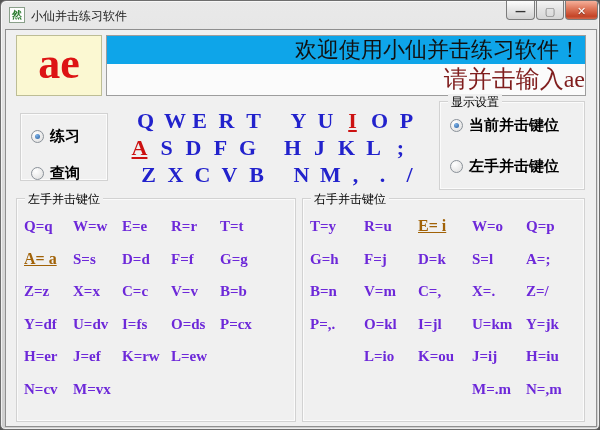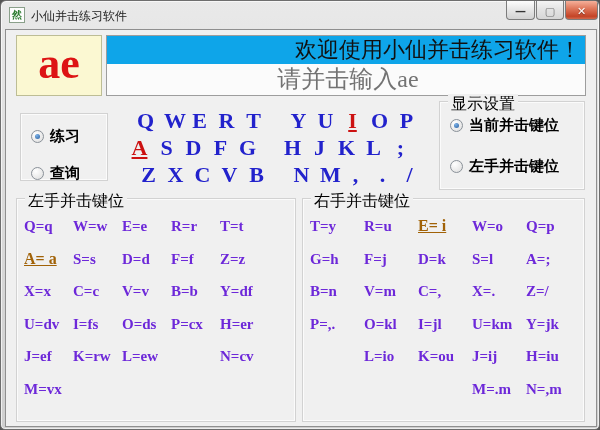--- a/index.html
+++ b/index.html
@@ -27,26 +27,26 @@
   .client{position:absolute;left:4px;top:28px;width:592px;height:398px;background:#f0f0f0;
     border:1px solid #8f8f8f;}
   
   .syllable-box{position:absolute;left:10px;top:5px;width:86px;height:61px;background:#fbf8d2;
     border:1px solid #bdbd95;color:#dd1414;font:bold 44px/56px "Liberation Serif",serif;
     text-align:center;}
   .welcome-box{position:absolute;left:100px;top:5px;width:480px;height:30px;background:#0ea5e9;
     border:1px solid #9d9d9d;font:22px/28px "Liberation Serif",serif;color:#111;
     text-align:right;padding-right:4px;overflow:hidden;}
   .prompt-box{position:absolute;left:100px;top:34px;width:480px;height:32px;background:#fbfbfb;
-    border:1px solid #9d9d9d;border-top:none;font:24px/30px "Liberation Serif",serif;color:#737373;
-    text-align:center;padding-left:4px;overflow:hidden;}
+    border:1px solid #9d9d9d;border-top:none;font:24px/30px "Liberation Serif",serif;color:#7f1d1d;
+    text-align:right;padding-left:4px;overflow:hidden;}
   
   .groupbox{position:absolute;border:1px solid #d2d2d2;box-shadow:inset 0 0 0 1px #fbfbfb;}
   .groupbox .gb-label{position:absolute;top:-8px;left:8px;background:#f0f0f0;padding:0 3px;
-    font-size:16px;color:#000;}
+    font-size:12px;color:#000;}
   .mode-group{left:14px;top:83px;width:88px;height:68px;}
   .display-group{left:433px;top:71px;width:146px;height:89px;}
   
   .radio-row{position:absolute;left:10px;display:flex;align-items:center;cursor:default;}
   .radio{width:13px;height:13px;border-radius:50%;border:1px solid #8a9199;
     background:radial-gradient(circle at 35% 30%,#ffffff,#dcdcdc);flex:0 0 13px;position:relative;}
   .radio.checked::after{content:"";position:absolute;left:3px;top:3px;width:5px;height:5px;
     border-radius:50%;background:radial-gradient(circle at 35% 30%,#7ab1e8,#2c5f9e);}
   .radio-label{margin-left:6px;font:600 15px/18px "Liberation Serif",serif;color:#000;white-space:nowrap;}
   
@@ -161,20 +161,21 @@
       <div class="map-grid left-grid" id="left-grid">
           <span class="map-cell">Q=q</span>
           <span class="map-cell">W=w</span>
           <span class="map-cell">E=e</span>
           <span class="map-cell">R=r</span>
           <span class="map-cell">T=t</span>
           <span class="map-cell active">A= a</span>
           <span class="map-cell">S=s</span>
           <span class="map-cell">D=d</span>
           <span class="map-cell">F=f</span>
+          <span class="map-cell">G=g</span>
           <span class="map-cell">Z=z</span>
           <span class="map-cell">X=x</span>
           <span class="map-cell">C=c</span>
           <span class="map-cell">V=v</span>
           <span class="map-cell">B=b</span>
           <span class="map-cell">Y=df</span>
           <span class="map-cell">U=dv</span>
           <span class="map-cell">I=fs</span>
           <span class="map-cell">O=ds</span>
           <span class="map-cell">P=cx</span>

